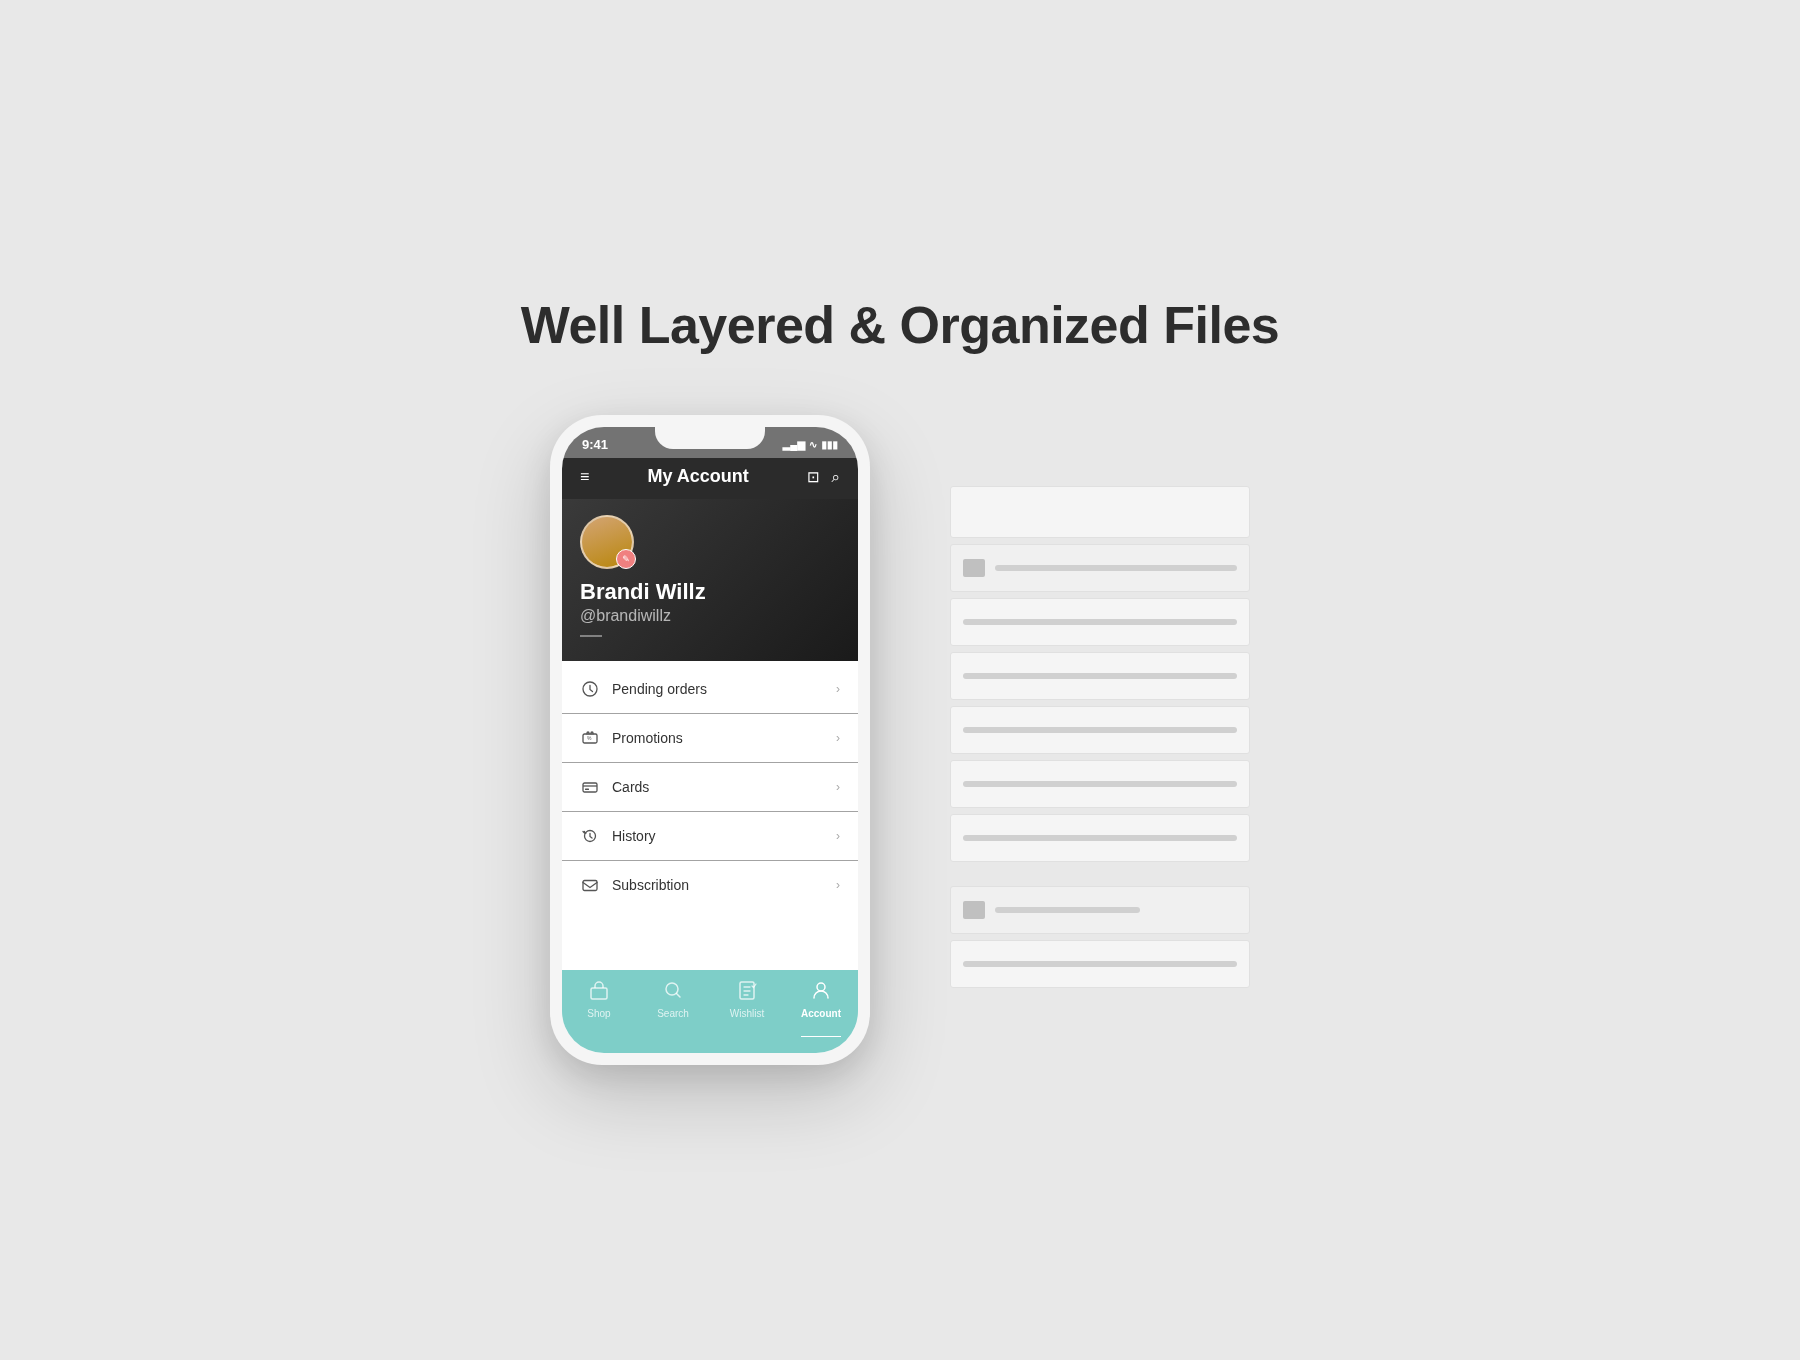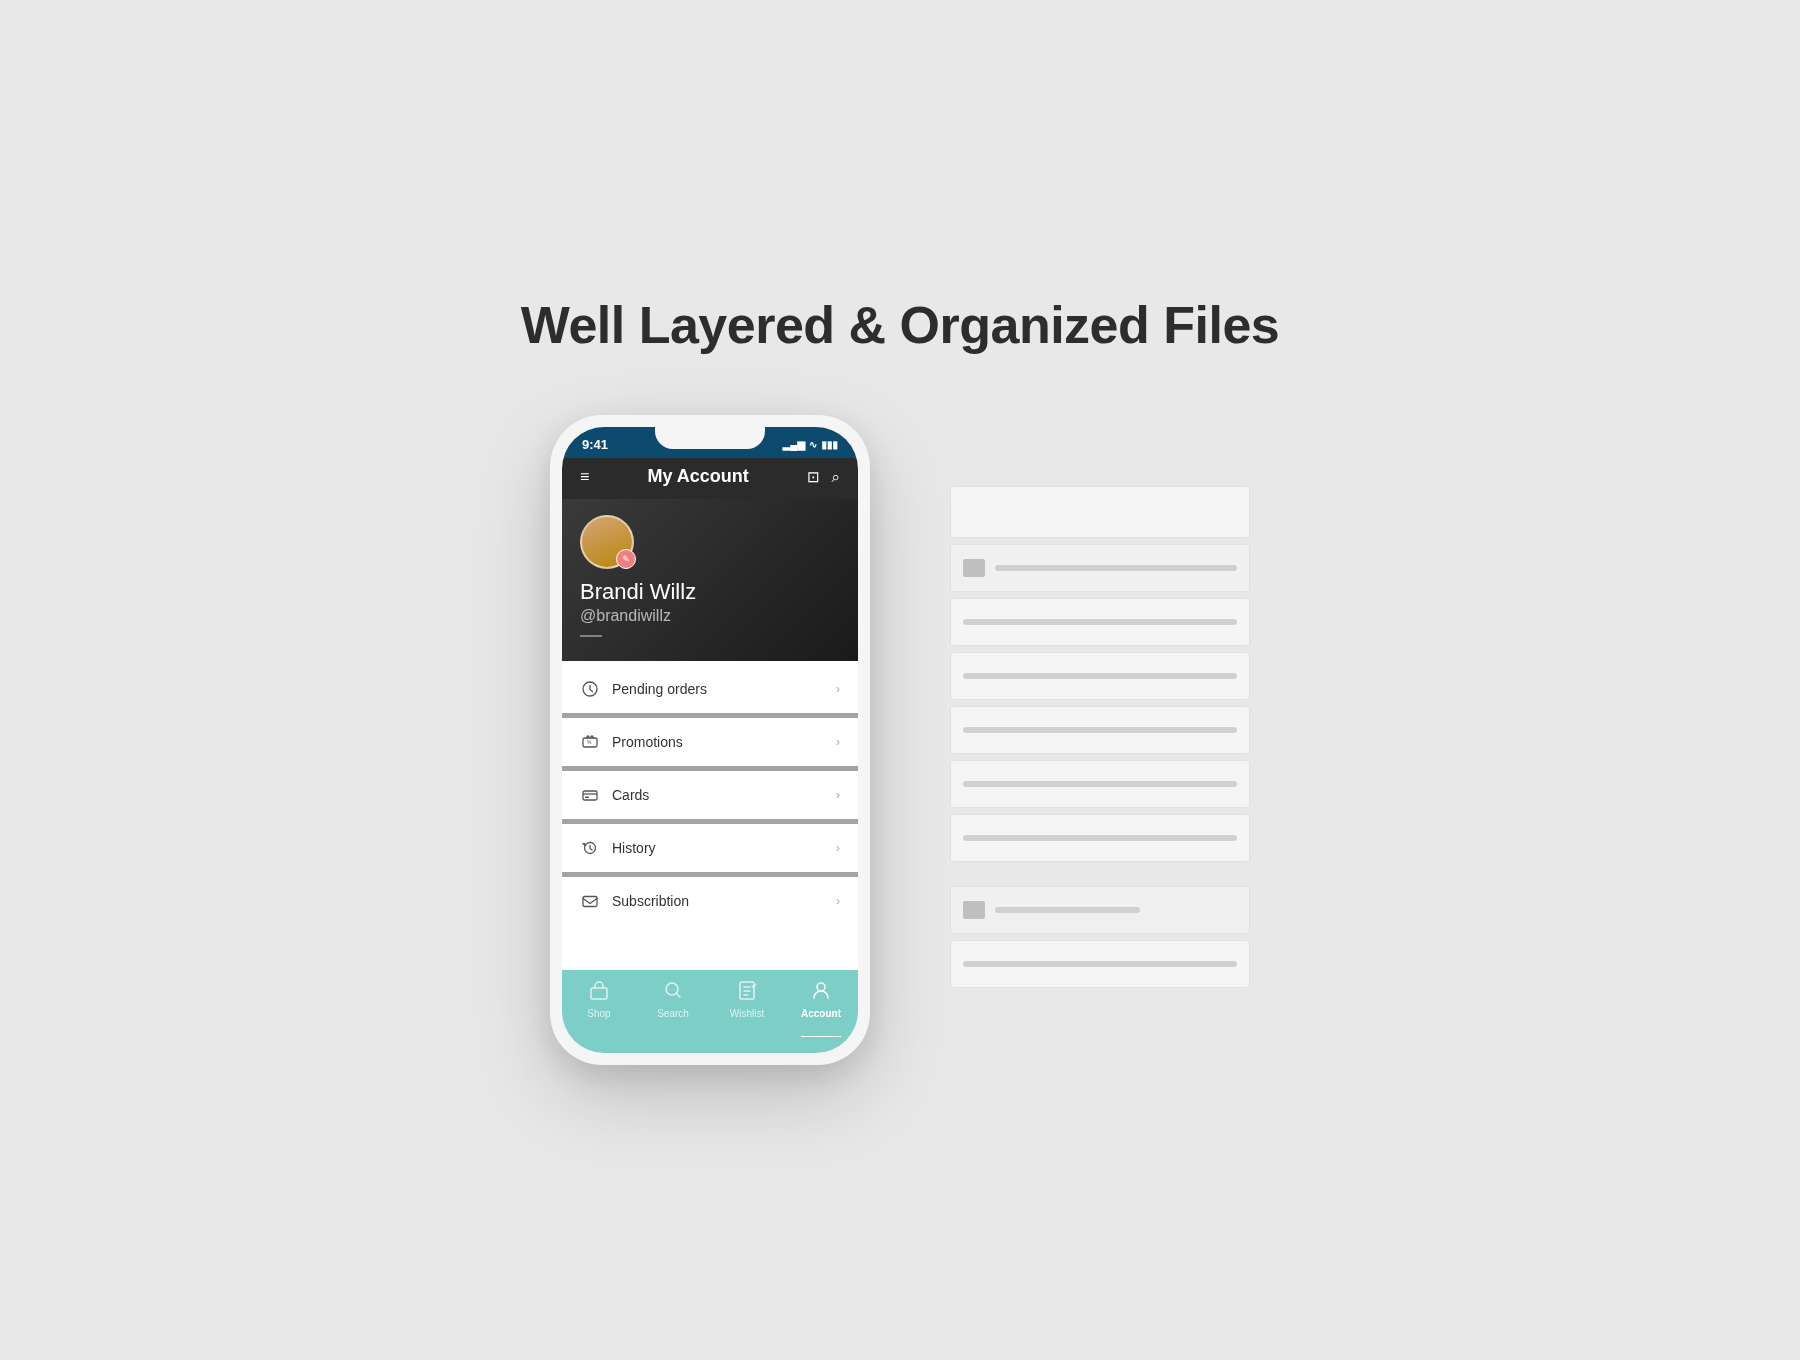--- a/index.html
+++ b/index.html
@@ -47,21 +47,21 @@
       height: 100%;
       background: #fff;
       border-radius: 42px;
       overflow: hidden;
       display: flex;
       flex-direction: column;
     }
 
     
     .status-bar {
-      background: #0c4a6e;
+      background: #737373;
       padding: 10px 20px 6px;
       display: flex;
       justify-content: space-between;
       align-items: center;
       color: #fff;
       font-size: 11px;
       font-weight: 600;
     }
 
     .status-time { font-size: 13px; font-weight: 700; }
@@ -157,21 +157,21 @@
       align-items: center;
       justify-content: center;
       font-size: 9px;
       color: #fff;
       border: 1.5px solid #fff;
     }
 
     .profile-name {
       color: #fff;
       font-size: 22px;
-      font-weight: 400;
+      font-weight: 700;
       margin-bottom: 2px;
     }
 
     .profile-username {
       color: rgba(255,255,255,0.65);
       font-size: 16px;
     }
 
     .profile-line {
       margin-top: 10px;
@@ -186,21 +186,21 @@
       flex: 1;
       padding: 4px 0;
       overflow: hidden;
     }
 
     .menu-item {
       display: flex;
       align-items: center;
       justify-content: space-between;
       padding: 14px 18px;
-      border-bottom: 5px solid #a3a3a3;
+      border-bottom: 1px solid #a3a3a3;
       cursor: pointer;
     }
 
     .menu-item:last-child { border-bottom: none; }
 
     .menu-left {
       display: flex;
       align-items: center;
       gap: 12px;
     }

